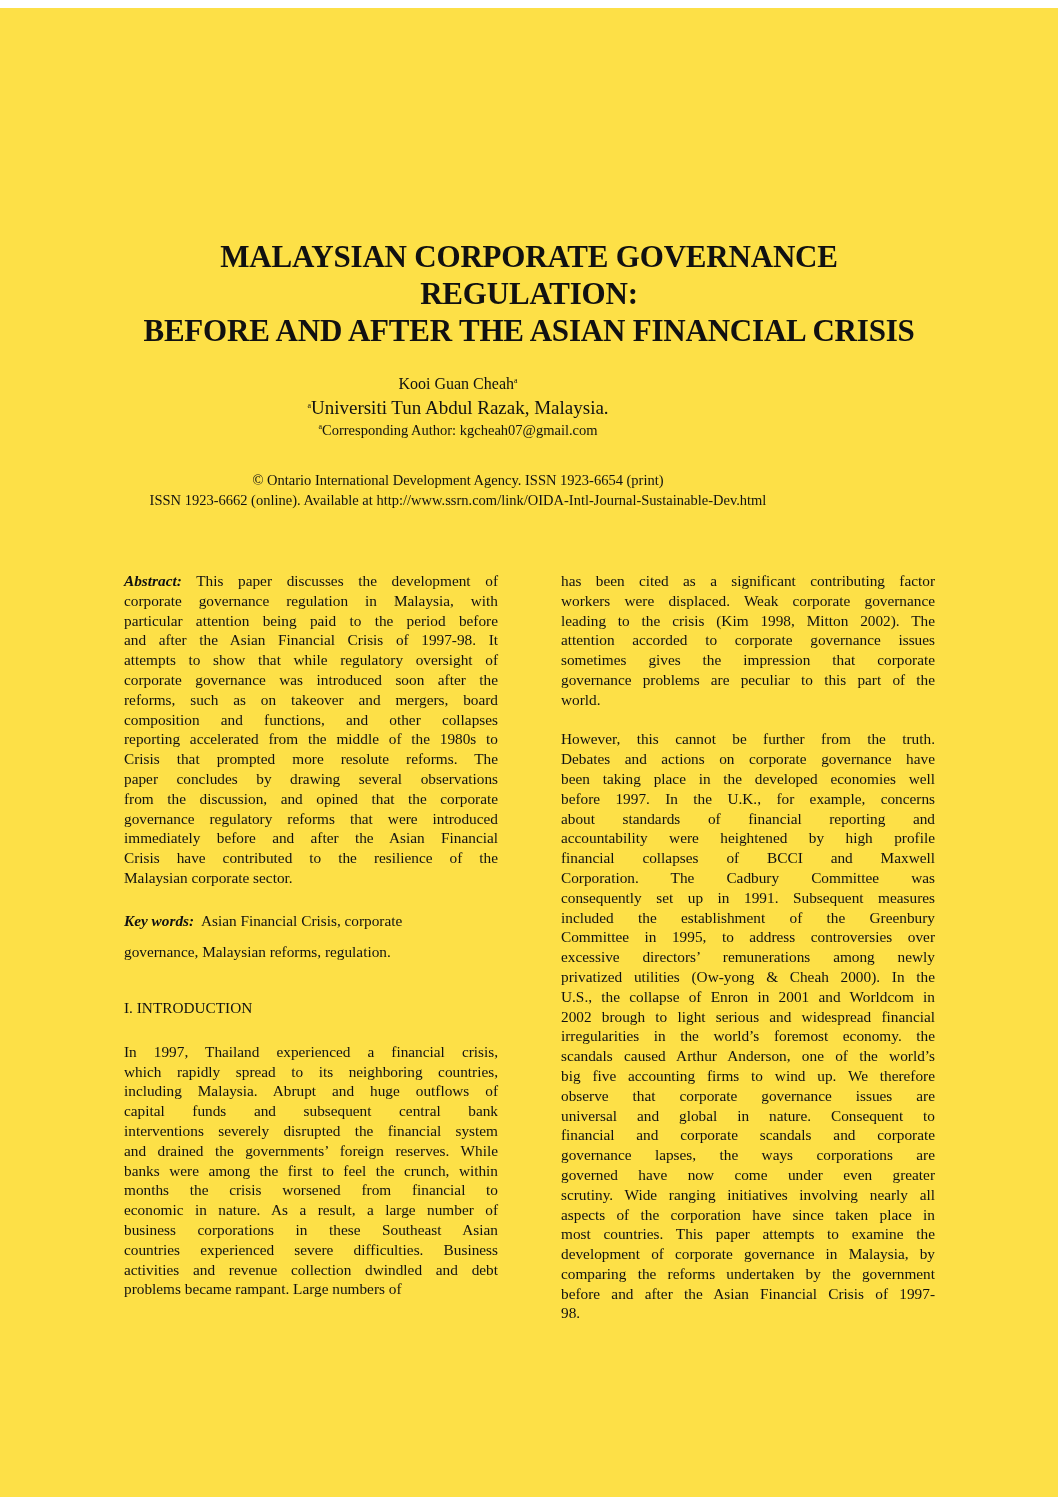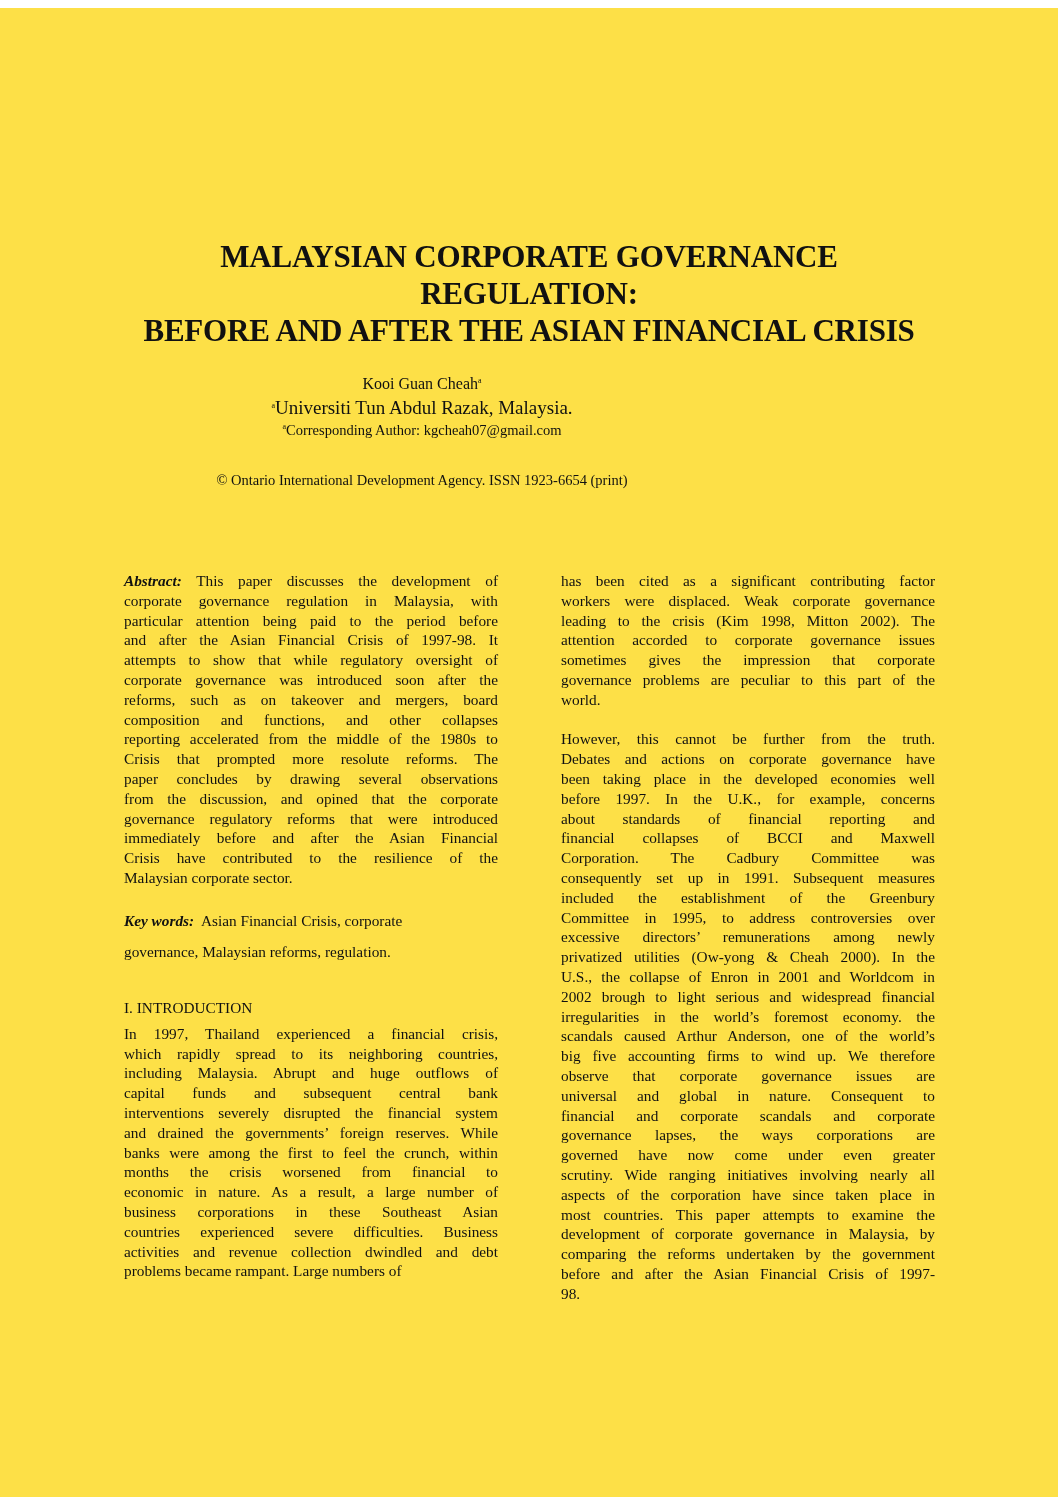--- a/index.html
+++ b/index.html
@@ -1,21 +1,21 @@
 <!DOCTYPE html>
 <html><head>
 <meta charset="utf-8">
 <style>
   html, body { margin: 0; padding: 0; background: #ffffff; }
   body { width: 1058px; height: 1497px; position: relative; overflow: hidden; color: #111; }
   .page { position: absolute; left: 0; top: 8px; width: 1058px; height: 1497px; background: #fde047; }
   .title { position: absolute; left: 0; width: 1058px; text-align: center;
            font-family: "Liberation Serif", serif; font-weight: bold; font-size: 31px; line-height: 37px; letter-spacing: -0.2px; }
   .title .tl { display: block; }
-  .center { position: absolute; left: 0; width: 844px; text-align: center; font-family: "Liberation Serif", serif; }
+  .center { position: absolute; left: 0; width: 844px; text-align: center; font-family: "Liberation Serif", serif; padding-left: 36px; }
   .author { top: 366px; font-size: 16px; line-height: 20px; }
   .affil { top: 388px; font-size: 19px; line-height: 24px; }
   .corr { top: 413px; font-size: 14.5px; line-height: 18px; }
   .copy1 { top: 463px; font-size: 14.5px; line-height: 18px; }
   .copy2 { top: 483px; font-size: 14.5px; line-height: 18px; }
   sup.s { font-size: 8px; vertical-align: 6px; line-height: 0; }
   .col { position: absolute; font-family: "Liberation Serif", serif; font-size: 15.3px; line-height: 19.8px; }
   .col .ln { display: block; text-align: justify; text-align-last: justify; white-space: nowrap; height: 19.8px; }
   .col .ln.last { text-align-last: left; }
   .col .ln.gap { height: 19.8px; }
@@ -40,20 +40,21 @@
     <span>Kooi Guan Cheah</span><sup class="s">a</sup>
   </div>
   <div class="center affil">
     <sup class="s">a</sup><span>Universiti Tun Abdul Razak, Malaysia.</span>
   </div>
   <div class="center corr">
     <sup class="s">a</sup><span>Corresponding Author: kgcheah07@gmail.com</span>
   </div>
 
   <div class="center copy1">© Ontario International Development Agency. ISSN 1923-6654 (print)</div>
+  <div class="center copy2">ISSN 1923-6662 (online). Available at http://www.ssrn.com/link/OIDA-Intl-Journal-Sustainable-Dev.html</div>
 
   <div class="col left">
     <span class="ln"><span class="b-i">Abstract:</span><span> This paper discusses the development of</span></span>
     <span class="ln">corporate governance regulation in Malaysia, with</span>
     <span class="ln">particular attention being paid to the period before</span>
     <span class="ln">and after the Asian Financial Crisis of 1997-98. It</span>
     <span class="ln">attempts to show that while regulatory oversight of</span>
     <span class="ln">corporate governance was introduced soon after the</span>
     <span class="ln">reforms, such as on takeover and mergers, board</span>
     <span class="ln">composition and functions, and other collapses</span>
@@ -63,21 +64,21 @@
     <span class="ln">from the discussion, and opined that the corporate</span>
     <span class="ln">governance regulatory reforms that were introduced</span>
     <span class="ln">immediately before and after the Asian Financial</span>
     <span class="ln">Crisis have contributed to the resilience of the</span>
     <span class="ln last">Malaysian corporate sector.</span>
     <span class="ln gap"></span>
     <span class="kw-line" style="margin-top:3px;"><span class="b-i">Key words:</span><span style="white-space:pre;">  Asian Financial Crisis, corporate</span></span>
     <span class="kw-line" style="margin-top:12px;">governance, Malaysian reforms, regulation.</span>
     <span class="ln gap"></span>
     <span class="kw-line heading" style="margin-top:16px;">I. INTRODUCTION</span>
-    <div style="margin-top:6px;">
+    <div style="margin-top:24px;">
       <span class="ln">In 1997, Thailand experienced a financial crisis,</span>
       <span class="ln">which rapidly spread to its neighboring countries,</span>
       <span class="ln">including Malaysia. Abrupt and huge outflows of</span>
       <span class="ln">capital funds and subsequent central bank</span>
       <span class="ln">interventions severely disrupted the financial system</span>
       <span class="ln">and drained the governments’ foreign reserves. While</span>
       <span class="ln">banks were among the first to feel the crunch, within</span>
       <span class="ln">months the crisis worsened from financial to</span>
       <span class="ln">economic in nature. As a result, a large number of</span>
       <span class="ln">business corporations in these Southeast Asian</span>
@@ -94,20 +95,21 @@
     <span class="ln">attention accorded to corporate governance issues</span>
     <span class="ln">sometimes gives the impression that corporate</span>
     <span class="ln">governance problems are peculiar to this part of the</span>
     <span class="ln last">world.</span>
     <span class="ln gap"></span>
     <span class="ln">However, this cannot be further from the truth.</span>
     <span class="ln">Debates and actions on corporate governance have</span>
     <span class="ln">been taking place in the developed economies well</span>
     <span class="ln">before 1997. In the U.K., for example, concerns</span>
     <span class="ln">about standards of financial reporting and</span>
+    <span class="ln">accountability were heightened by high profile</span>
     <span class="ln">financial collapses of BCCI and Maxwell</span>
     <span class="ln">Corporation. The Cadbury Committee was</span>
     <span class="ln">consequently set up in 1991. Subsequent measures</span>
     <span class="ln">included the establishment of the Greenbury</span>
     <span class="ln">Committee in 1995, to address controversies over</span>
     <span class="ln">excessive directors’ remunerations among newly</span>
     <span class="ln">privatized utilities (Ow-yong &amp; Cheah 2000). In the</span>
     <span class="ln">U.S., the collapse of Enron in 2001 and Worldcom in</span>
     <span class="ln">2002 brough to light serious and widespread financial</span>
     <span class="ln">irregularities in the world’s foremost economy. the</span>

